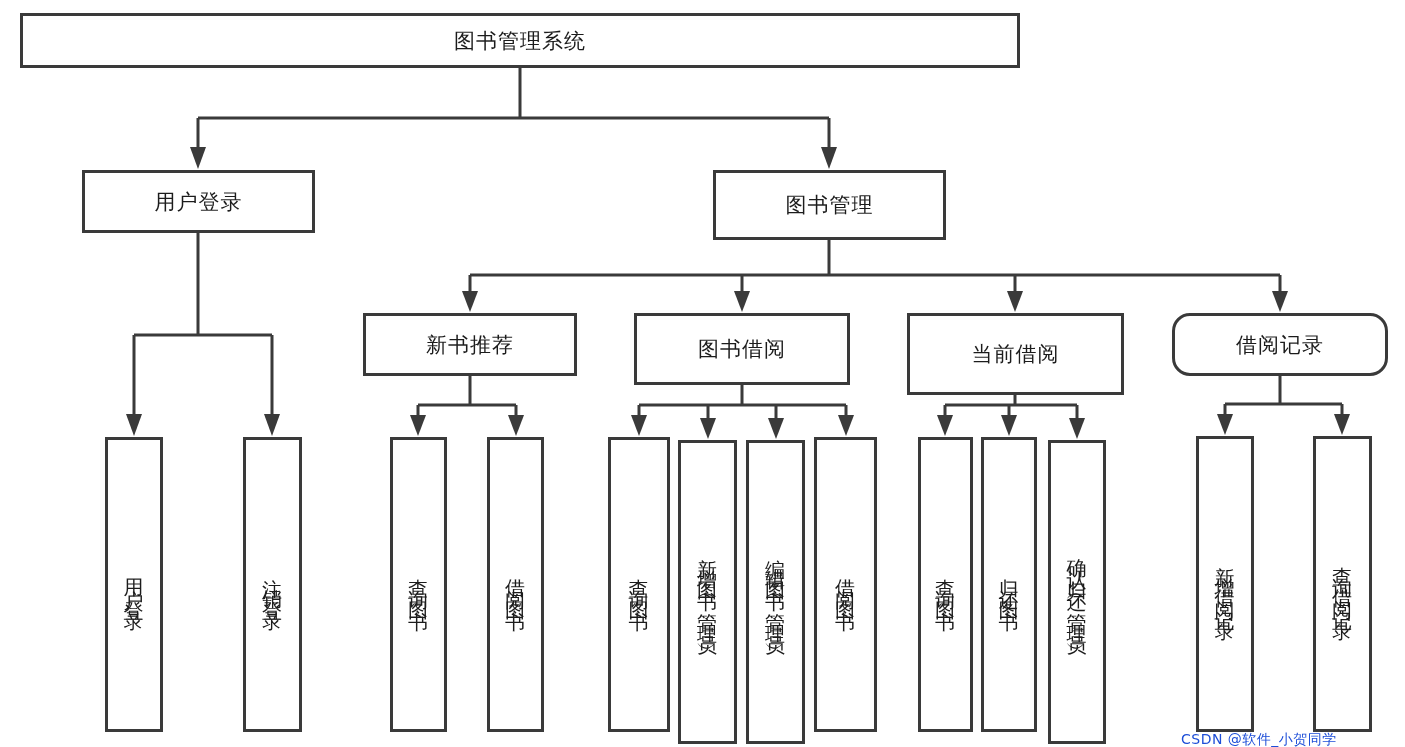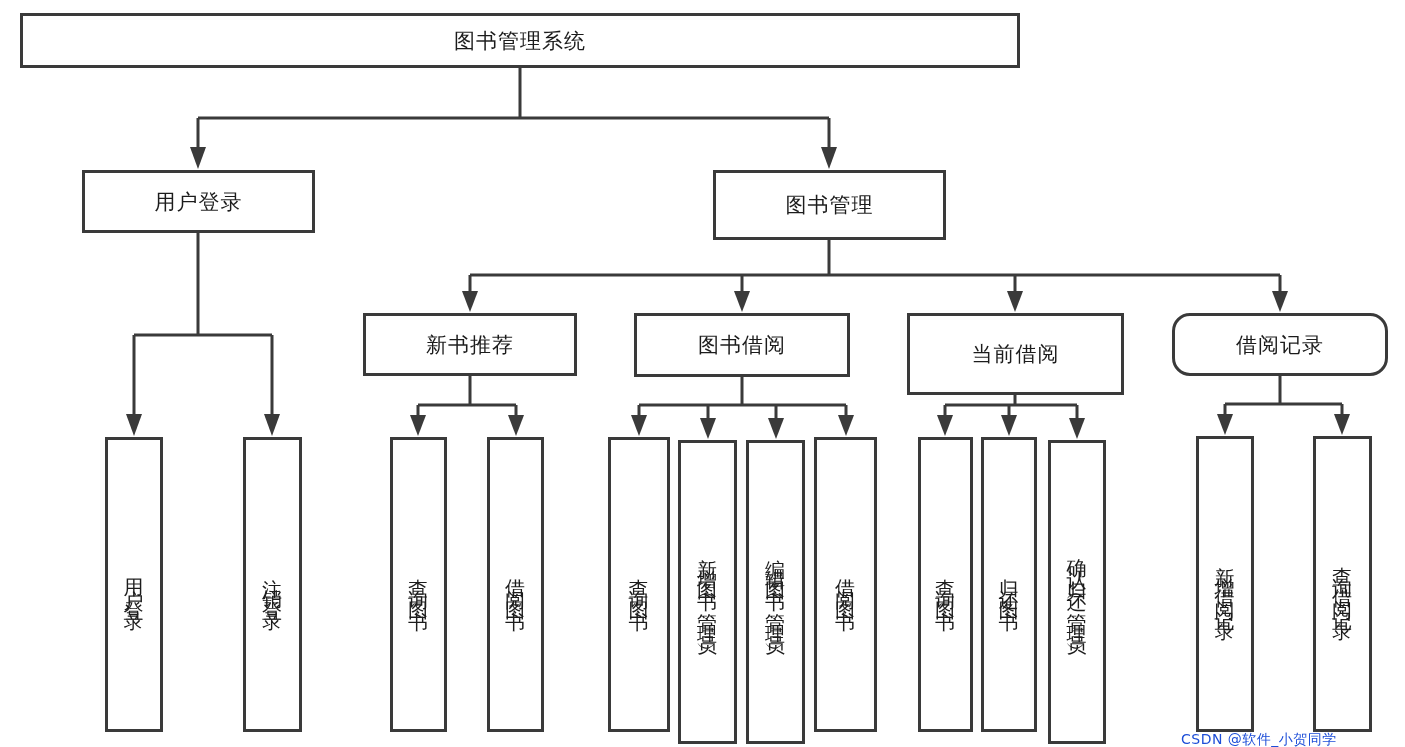--- a/index.html
+++ b/index.html
@@ -100,21 +100,21 @@
       <polygon points="1334,414 1350,414 1342,435"></polygon>
     </g>
   </svg>
 
   <div class="node h-node" style="left:20px; top:13px; width:1000px; height:55px;">图书管理系统</div>
 
   <div class="node h-node" style="left:82px; top:170px; width:233px; height:63px;">用户登录</div>
   <div class="node h-node" style="left:713px; top:170px; width:233px; height:70px;">图书管理</div>
 
   <div class="node h-node" style="left:363px; top:313px; width:214px; height:63px;">新书推荐</div>
-  <div class="node h-node" style="left:634px; top:313px; width:216px; height:64px;">图书借阅</div>
+  <div class="node h-node" style="left:634px; top:313px; width:216px; height:72px;">图书借阅</div>
   <div class="node h-node" style="left:907px; top:313px; width:217px; height:82px;">当前借阅</div>
   <div class="node h-node" style="left:1172px; top:313px; width:216px; height:63px;border-radius:18px;">借阅记录</div>
 
   <div class="node v-node" style="left:105px; top:437px; width:58px; height:295px;">
     <span>用户登录</span>
   </div>
   <div class="node v-node" style="left:243px; top:437px; width:59px; height:295px;">
     <span>注销登录</span>
   </div>
 

